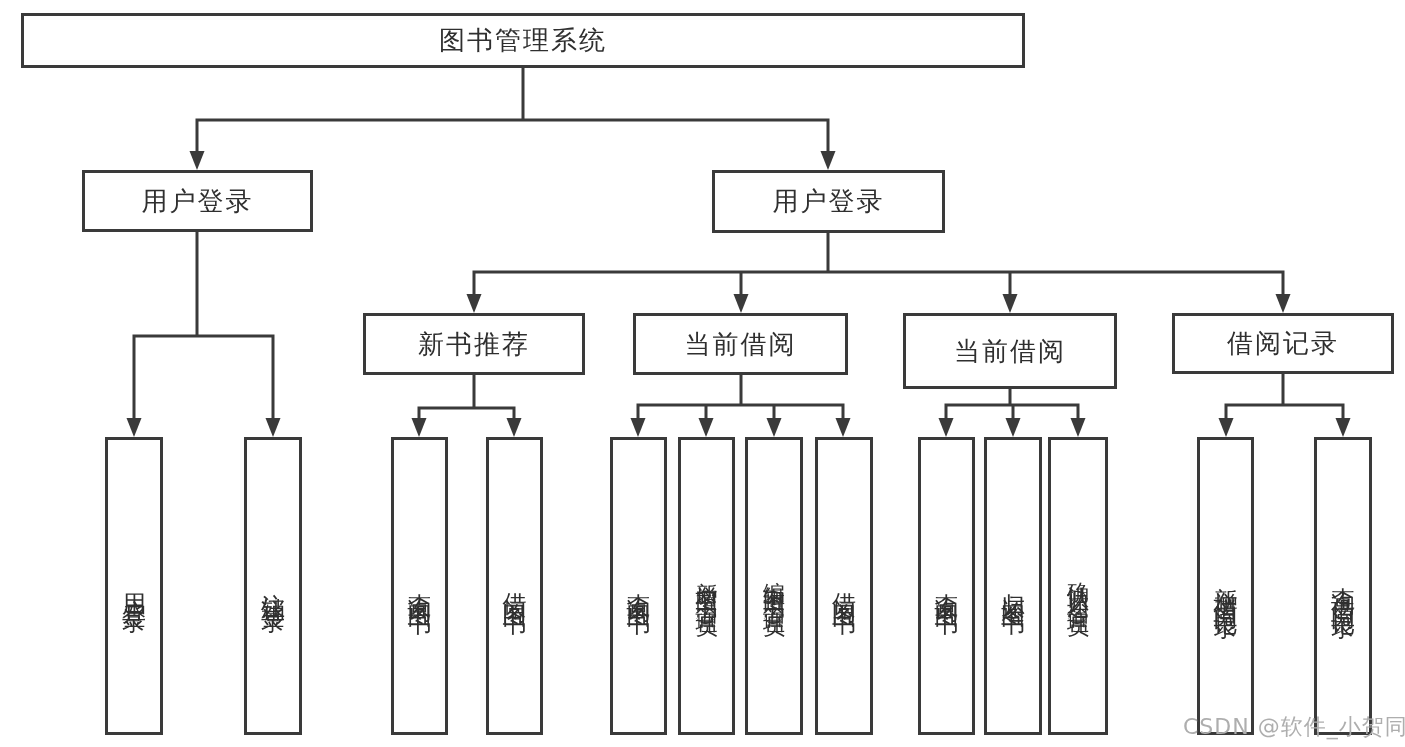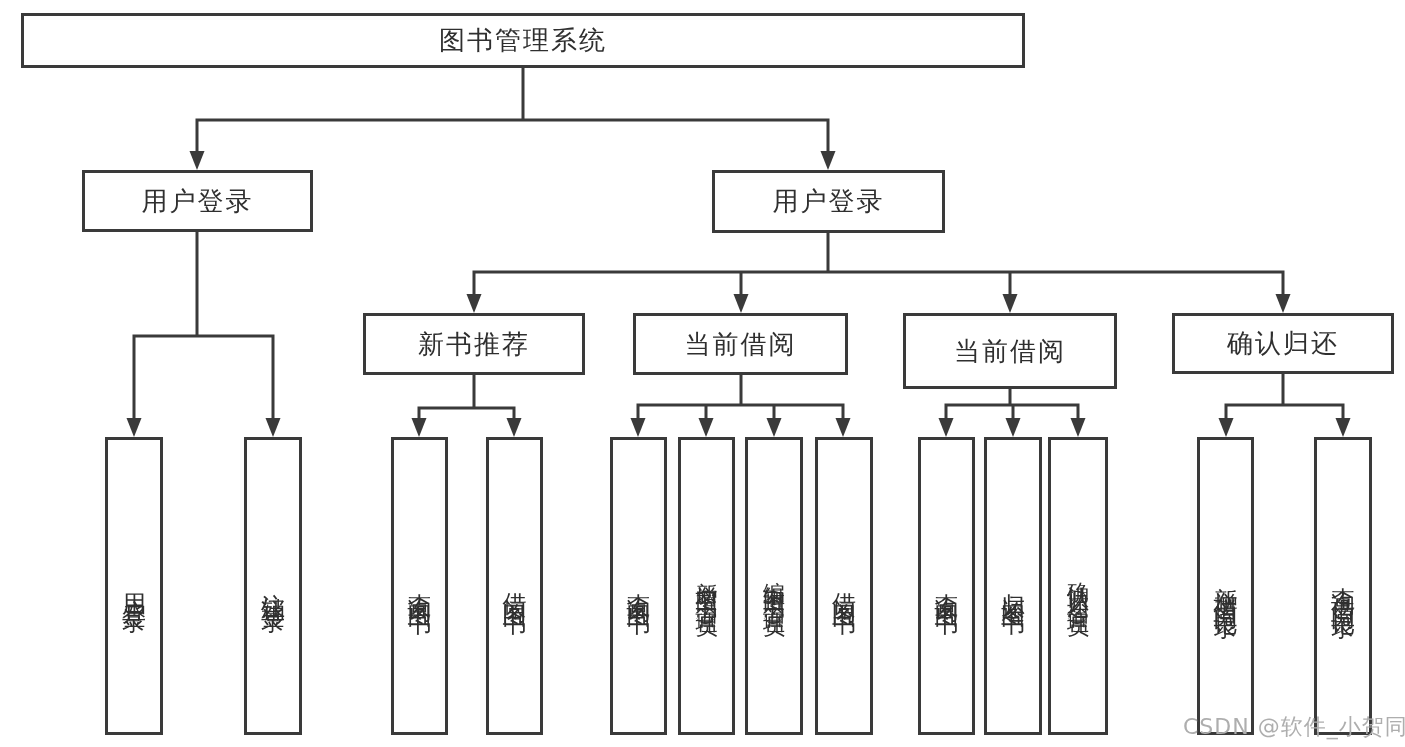--- a/index.html
+++ b/index.html
@@ -94,21 +94,21 @@
   </svg>
 
   <div class="box h" style="left:21px;top:13px;width:1004px;height:55px">图书管理系统</div>
 
   <div class="box h" style="left:82px;top:170px;width:231px;height:62px">用户登录</div>
   <div class="box h" style="left:712px;top:170px;width:233px;height:63px">用户登录</div>
 
   <div class="box h" style="left:363px;top:313px;width:222px;height:62px">新书推荐</div>
   <div class="box h" style="left:633px;top:313px;width:215px;height:62px">当前借阅</div>
   <div class="box h" style="left:903px;top:313px;width:214px;height:76px">当前借阅</div>
-  <div class="box h" style="left:1172px;top:313px;width:222px;height:61px">确认归还</div>
+  <div class="box h" style="left:1172px;top:313px;width:222px;height:61px">借阅记录</div>
 
   <div class="box" style="left:105px;top:437px;width:58px;height:298px">
     <span class="vtext">用户登录</span>
   </div>
   <div class="box" style="left:244px;top:437px;width:58px;height:298px">
     <span class="vtext">注销登录</span>
   </div>
 
   <div class="box" style="left:391px;top:437px;width:57px;height:298px">
     <span class="vtext">查询图书</span>

